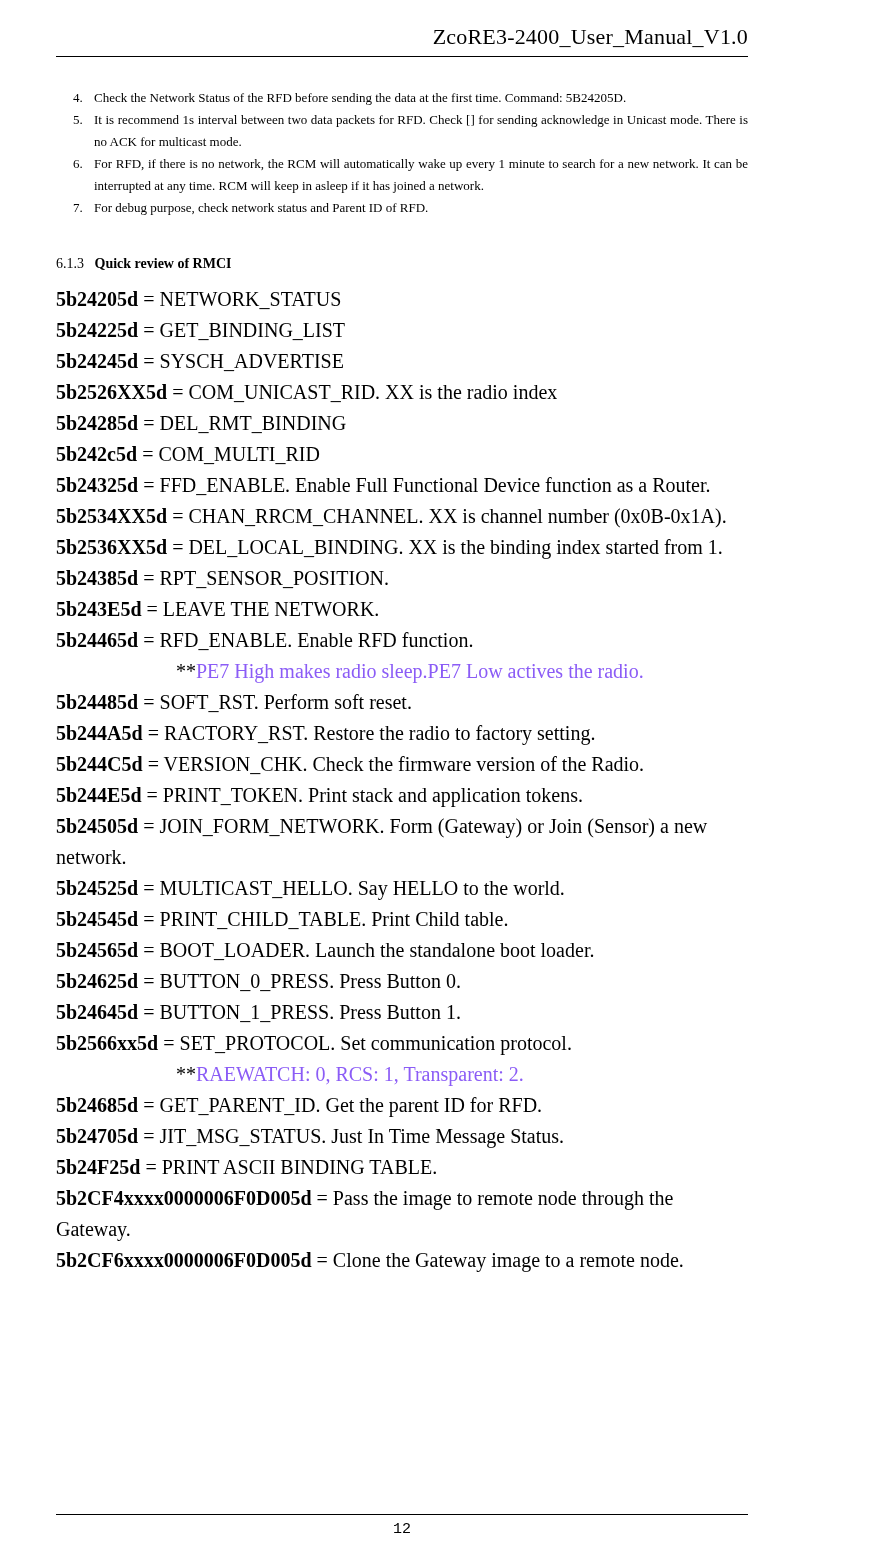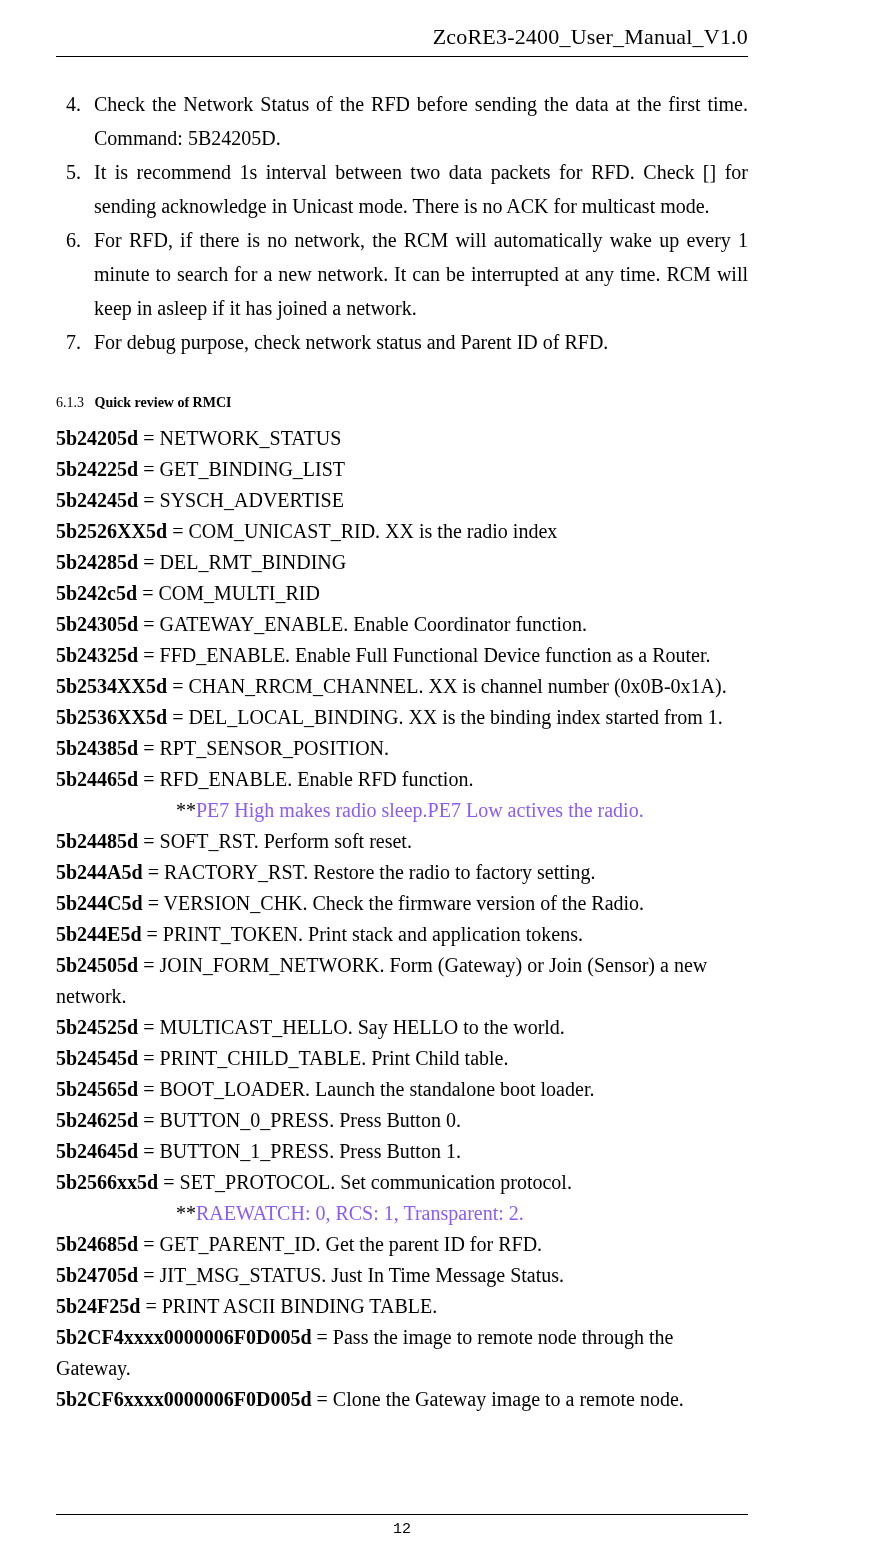--- a/index.html
+++ b/index.html
@@ -25,21 +25,21 @@
   hr.top-rule, hr.bottom-rule {
     border: none;
     border-top: 1.5px solid #000;
     margin: 0 0 10px 0;
   }
   hr.bottom-rule {
     margin-top: 10px;
     margin-bottom: 6px;
   }
   ol.numbered {
-    font-size: 20px;
+    font-size: 13px;
     line-height: 1.7;
     margin: 30px 0 10px 0;
     padding-left: 30px;
     text-align: justify;
   }
   ol.numbered li {
     margin-bottom: 0px;
     padding-left: 8px;
   }
   .section-heading {
@@ -98,25 +98,25 @@
   </div>
 
   <div class="cmd-list">
 
     <p class="cmd-line"><span class="cmd-code">5b24205d</span><span> = NETWORK_STATUS</span></p>
     <p class="cmd-line"><span class="cmd-code">5b24225d</span><span> = GET_BINDING_LIST</span></p>
     <p class="cmd-line"><span class="cmd-code">5b24245d</span><span> = SYSCH_ADVERTISE</span></p>
     <p class="cmd-line"><span class="cmd-code">5b2526XX5d</span><span> = COM_UNICAST_RID. XX is the radio index</span></p>
     <p class="cmd-line"><span class="cmd-code">5b24285d</span><span> = DEL_RMT_BINDING</span></p>
     <p class="cmd-line"><span class="cmd-code">5b242c5d</span><span> = COM_MULTI_RID</span></p>
-    <p class="cmd-line"><span class="cmd-code">5b24305d</span><span> = GATEWAY_ENABLE. Enable Coordinator function.</span></p>
     <p class="cmd-line"><span class="cmd-code">5b24325d</span><span> = FFD_ENABLE. Enable Full Functional Device function as a Router.</span></p>
     <p class="cmd-line"><span class="cmd-code">5b2534XX5d</span><span> = CHAN_RRCM_CHANNEL. XX is channel number (0x0B-0x1A).</span></p>
     <p class="cmd-line"><span class="cmd-code">5b2536XX5d</span><span> = DEL_LOCAL_BINDING. XX is the binding index started from 1.</span></p>
     <p class="cmd-line"><span class="cmd-code">5b24385d</span><span> = RPT_SENSOR_POSITION.</span></p>
+    <p class="cmd-line"><span class="cmd-code">5b243E5d</span><span> = LEAVE THE NETWORK.</span></p>
     <p class="cmd-line"><span class="cmd-code">5b24465d</span><span> = RFD_ENABLE. Enable RFD function.</span></p>
 
     <p class="cmd-line">
       <span class="indent-note">
         <span>**</span><span class="blue">PE7 High makes radio sleep.PE7 Low actives the radio.</span>
       </span>
     </p>
 
     <p class="cmd-line"><span class="cmd-code">5b24485d</span><span> = SOFT_RST. Perform soft reset.</span></p>
     <p class="cmd-line"><span class="cmd-code">5b244A5d</span><span> = RACTORY_RST. Restore the radio to factory setting.</span></p>

